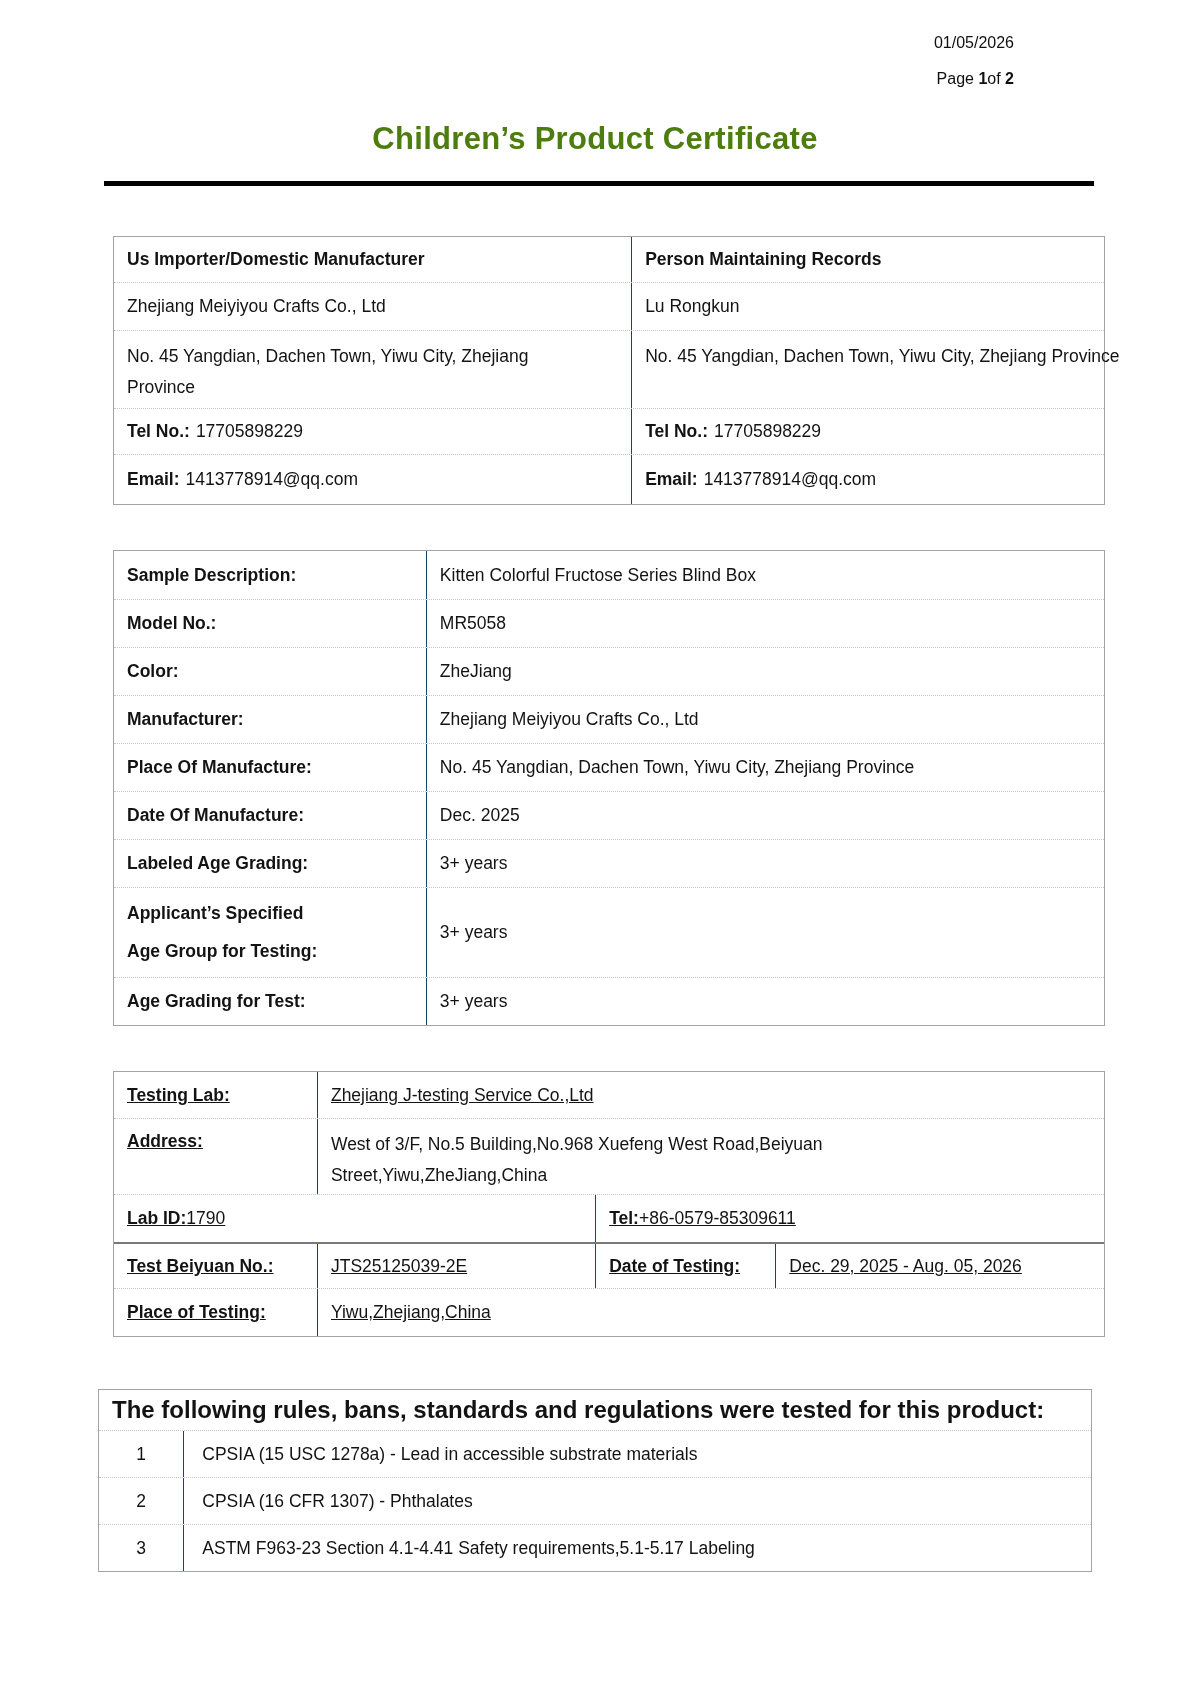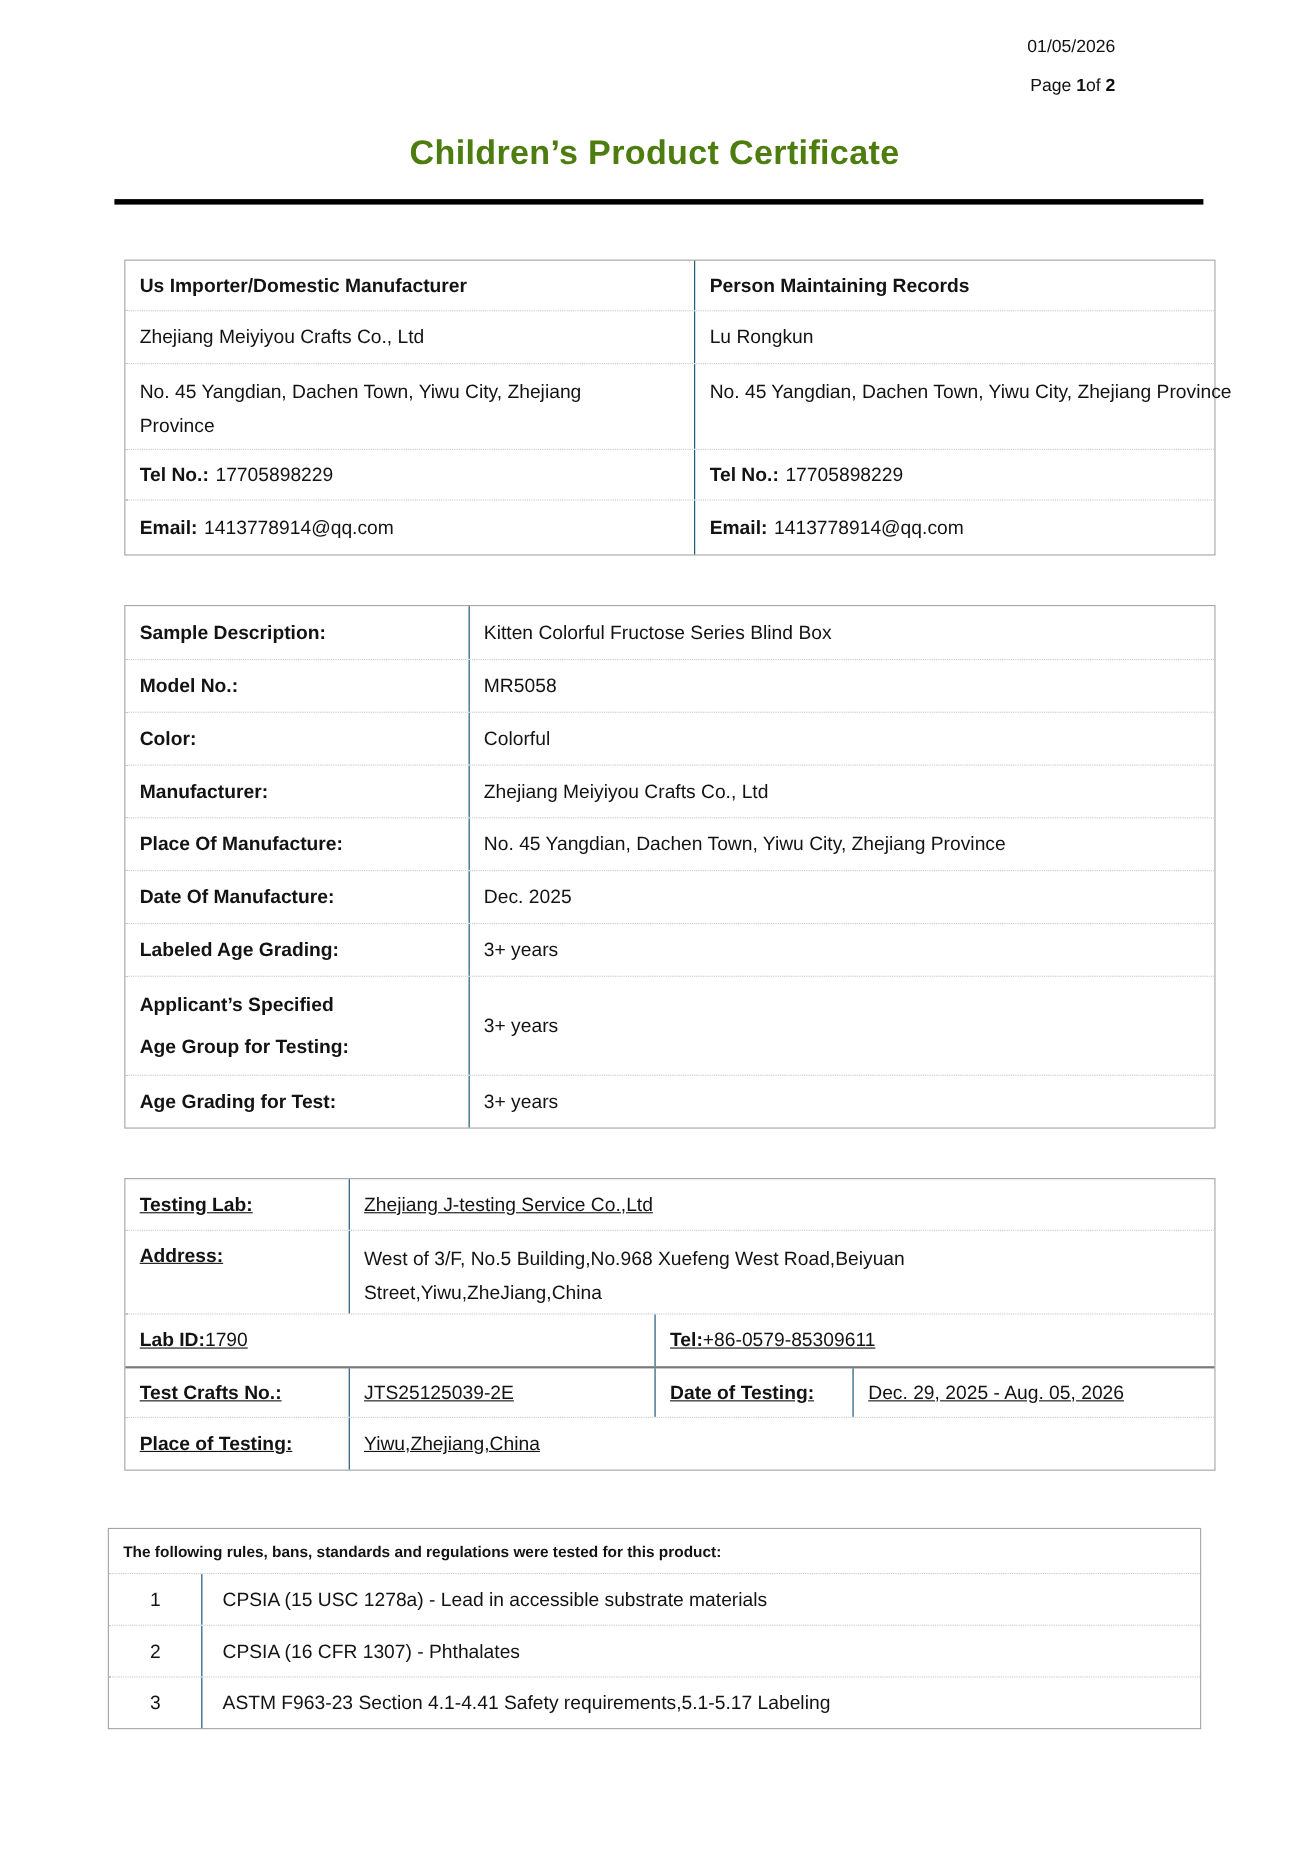--- a/index.html
+++ b/index.html
@@ -34,21 +34,21 @@
   .t3 .row-c { grid-template-columns:20.5% 28.1% 18.2% 33.2%; }
   .t4 .row-item { grid-template-columns:8.5% 91.5%; }
 
   .h40{height:40px} .h45{height:45px} .h46{height:46px} .h47{height:47px}
   .h48{height:48px} .h50{height:50px} .h76{height:76px} .h78{height:78px} .h90{height:90px}
 
   .multiline { display:block; align-items:flex-start; padding-top:10px; line-height:1.78; }
   .addr-narrow { max-width:560px; }
   .two-line-label { display:flex; flex-direction:column; justify-content:space-between; align-items:flex-start; padding-top:15px; padding-bottom:15px; }
   .dark-top { border-top:2px solid #787878 !important; }
-  .t4 .head-cell { font-size:14px; font-weight:700; padding-left:13px; }
+  .t4 .head-cell { font-size:24px; font-weight:700; padding-left:13px; }
   .num-cell { justify-content:center; padding:0; }
   .txt-cell { padding-left:18px; }
 </style>
 </head>
 <body>
 
 <div>
 
   <div class="header-block">
     <div>01/05/2026</div>
@@ -97,21 +97,21 @@
     <div class="row h48">
       <div class="cell lab">Sample Description:</div>
       <div class="cell vline">Kitten Colorful Fructose Series Blind Box</div>
     </div>
     <div class="row h48">
       <div class="cell lab">Model No.:</div>
       <div class="cell vline">MR5058</div>
     </div>
     <div class="row h48">
       <div class="cell lab">Color:</div>
-      <div class="cell vline">Colorful</div>
+      <div class="cell vline">ZheJiang</div>
     </div>
     <div class="row h48">
       <div class="cell lab">Manufacturer:</div>
       <div class="cell vline">Zhejiang Meiyiyou Crafts Co., Ltd</div>
     </div>
     <div class="row h48">
       <div class="cell lab">Place Of Manufacture:</div>
       <div class="cell vline">No. 45 Yangdian, Dachen Town, Yiwu City, Zhejiang Province</div>
     </div>
     <div class="row h48">
@@ -148,21 +148,21 @@
       <div class="cell nogap">
           <b>Lab ID:</b>
           <span>1790</span>
         </div>
       <div class="cell nogap vline">
           <b>Tel:</b>
           <span>+86-0579-85309611</span>
         </div>
     </div>
     <div class="row row-c h46 dark-top">
-      <div class="cell lab">Test Crafts No.:</div>
+      <div class="cell lab">Test Beiyuan No.:</div>
       <div class="cell vline">JTS25125039-2E</div>
       <div class="cell lab vline">Date of Testing:</div>
       <div class="cell vline">Dec. 29, 2025 - Aug. 05, 2026</div>
     </div>
     <div class="row row-a h48">
       <div class="cell lab">Place of Testing:</div>
       <div class="cell vline">Yiwu,Zhejiang,China</div>
     </div>
   </div>
 

